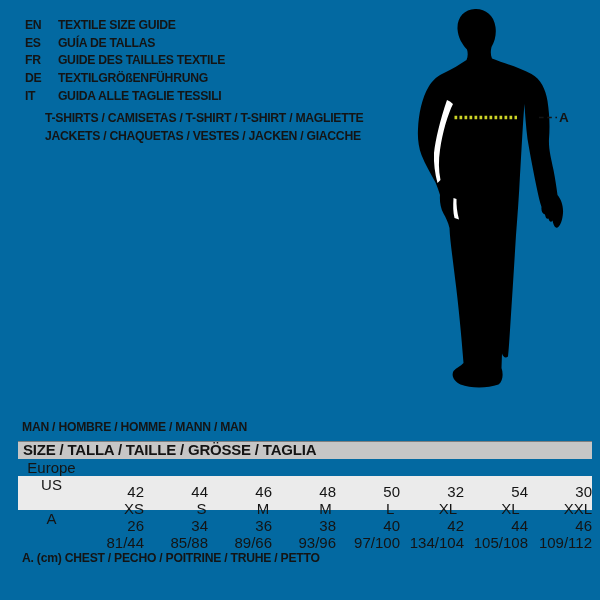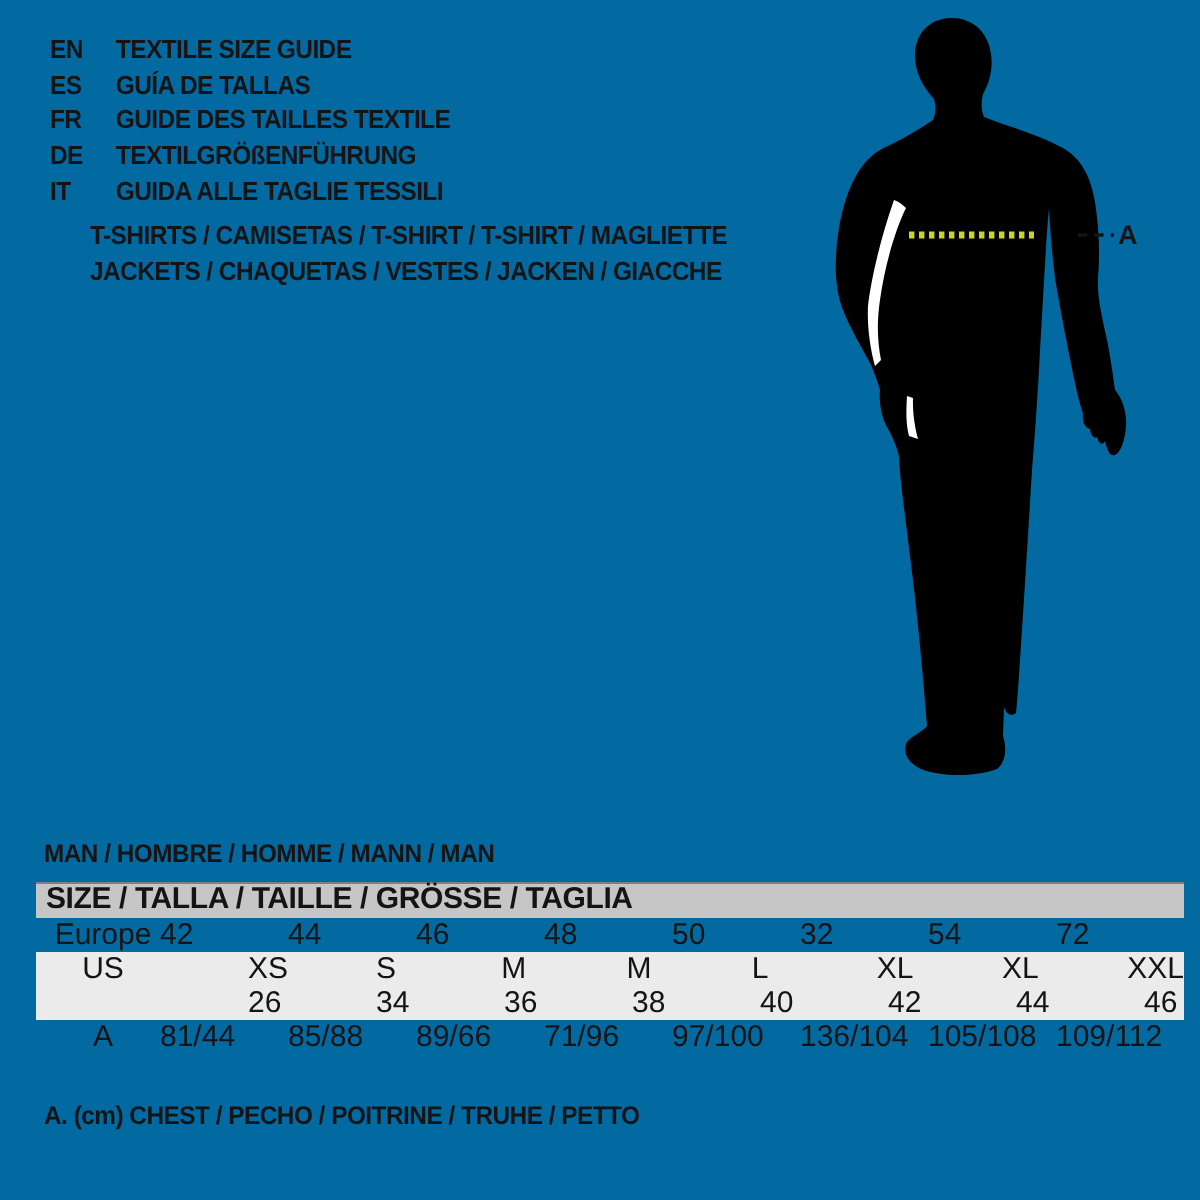--- a/index.html
+++ b/index.html
@@ -34,21 +34,21 @@
     letter-spacing:-0.25px;white-space:nowrap;transform:scaleX(.95);transform-origin:0 50%;}
 
   
   .size-table{position:absolute;left:18px;top:441px;width:574px;
     border-top:1.6px solid #7f7f7f;font-size:15px;}
   .thead{background:var(--header-bg,#c6c6c6);height:16.5px;line-height:16.5px;
     padding-left:5px;font-weight:600;letter-spacing:-0.2px;}
   .trow{display:grid;grid-template-columns:62px repeat(8,1fr);height:17px;line-height:17px;}
   .trow.stripe{background:var(--stripe-bg,#ebebeb);gap:44px;}
   .tlabel{text-align:center;padding-left:5px;}
-  .tcell{text-align:left;}
+  .tcell{text-align:right;margin-top:24px;}
 
   
   .footnote{position:absolute;left:22px;top:550px;font-size:12.8px;font-weight:700;
     letter-spacing:-0.25px;white-space:nowrap;transform:scaleX(.95);transform-origin:0 50%;}
 </style>
 </head>
 <body>
 
 <div class="canvas">
 
@@ -146,21 +146,21 @@
 
     <div class="trow">
       <div class="tlabel">Europe</div>
       <div class="tcell">42</div>
       <div class="tcell">44</div>
       <div class="tcell">46</div>
       <div class="tcell">48</div>
       <div class="tcell">50</div>
       <div class="tcell">32</div>
       <div class="tcell">54</div>
-      <div class="tcell">72</div>
+      <div class="tcell">30</div>
     </div>
 
     <div class="trow stripe">
       <div class="tlabel">US</div>
       <div class="tcell">XS</div>
       <div class="tcell">S</div>
       <div class="tcell">M</div>
       <div class="tcell">M</div>
       <div class="tcell">L</div>
       <div class="tcell">XL</div>
@@ -178,22 +178,22 @@
       <div class="tcell">42</div>
       <div class="tcell">44</div>
       <div class="tcell">46</div>
     </div>
 
     <div class="trow">
       <div class="tlabel">A</div>
       <div class="tcell">81/44</div>
       <div class="tcell">85/88</div>
       <div class="tcell">89/66</div>
-      <div class="tcell">71/96</div>
+      <div class="tcell">93/96</div>
       <div class="tcell">97/100</div>
-      <div class="tcell">136/104</div>
+      <div class="tcell">134/104</div>
       <div class="tcell">105/108</div>
       <div class="tcell">109/112</div>
     </div>
   </div>
 
   <div class="footnote">A. (cm) CHEST / PECHO / POITRINE / TRUHE / PETTO</div>
 </div>
 
 </body></html>

